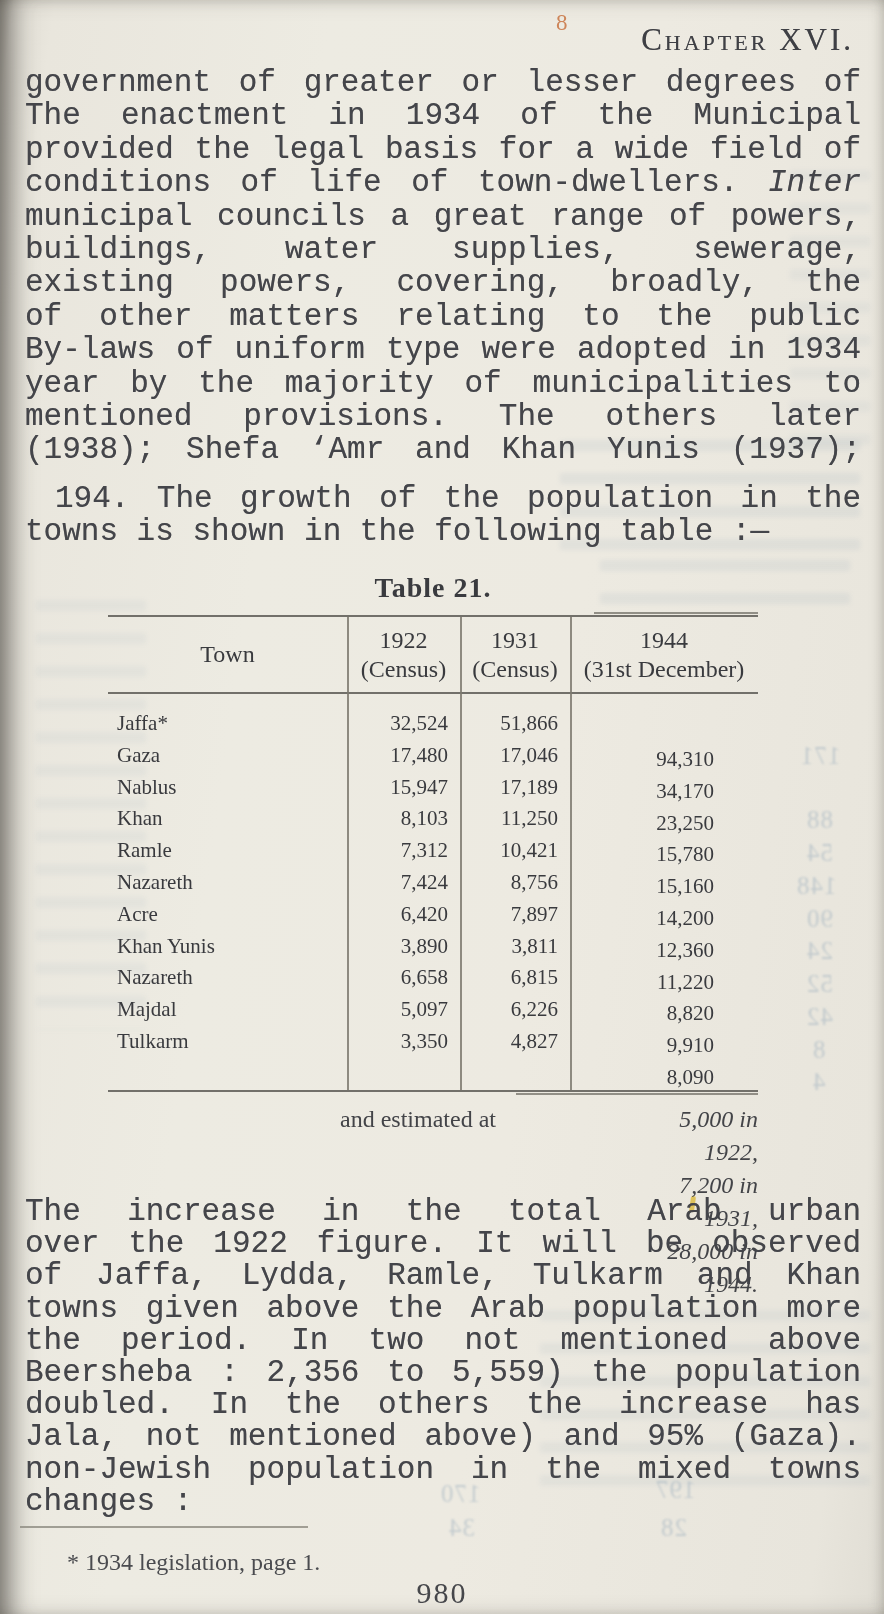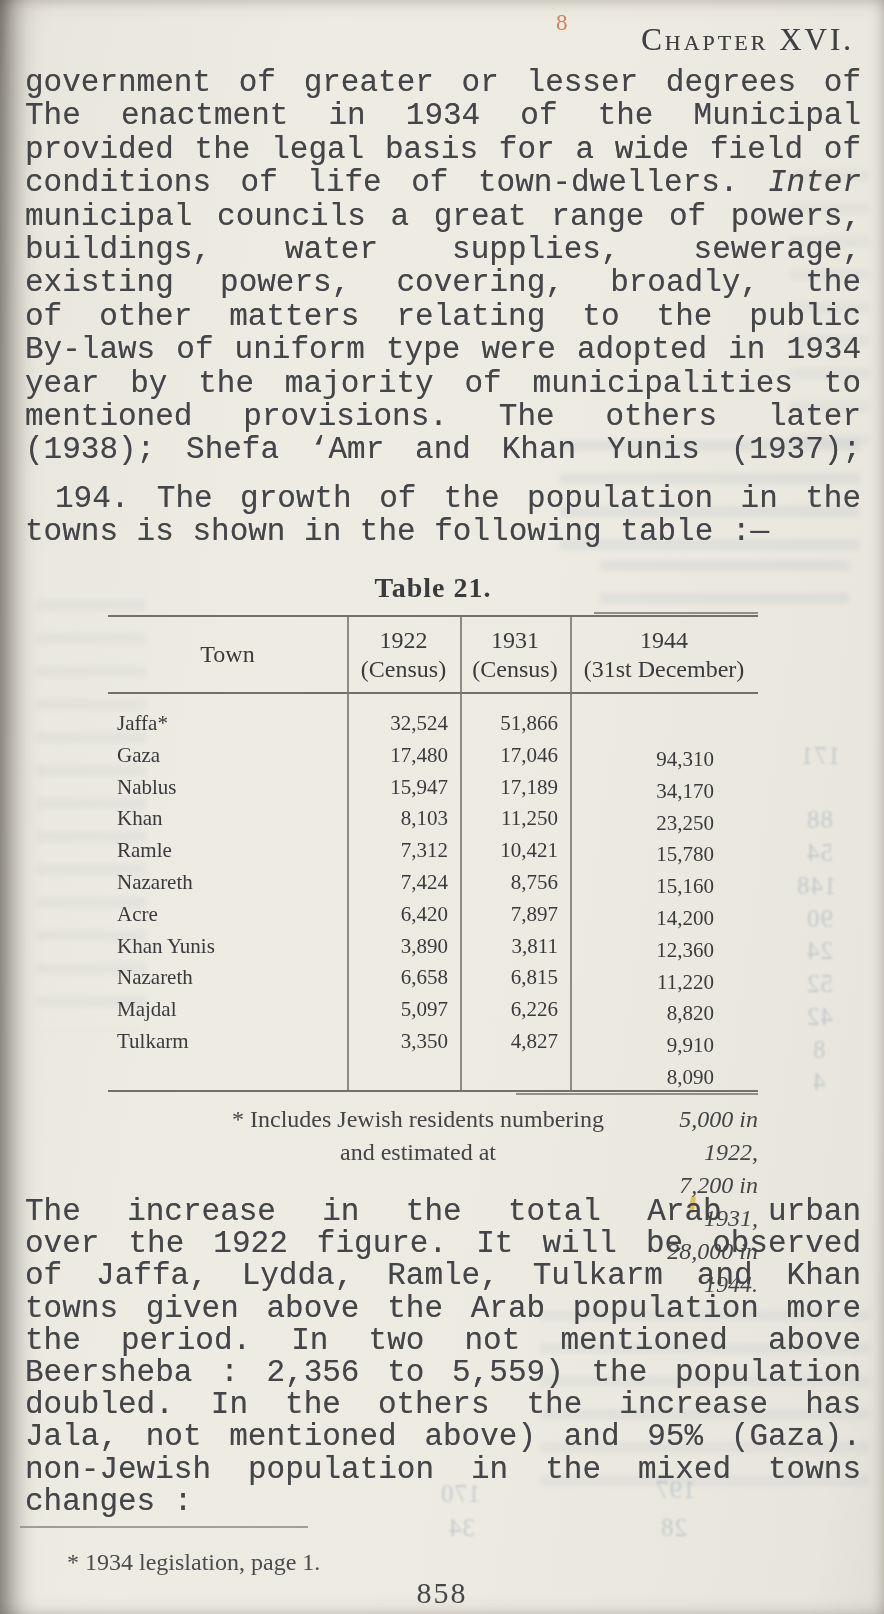--- a/index.html
+++ b/index.html
@@ -206,21 +206,20 @@
           <div class="td-town">Tulkarm</div>
           <div class="td-n">3,350</div>
           <div class="td-n">4,827</div>
           <div class="td-n44">8,090</div>
         </div>
     </div>
   </div>
 
   <div class="tfoot">
     <div class="tf-left">
-      <div>* Includes Jewish residents numbering</div>
       <div>and estimated at</div>
     </div>
     <div class="tf-right">
       <div>5,000 in 1922,</div>
       <div>7,200 in 1931,</div>
       <div>28,000 in 1944.</div>
     </div>
   </div>
 
   <div class="para p3">
@@ -231,15 +230,15 @@
     <div class="line">the period.  In two not mentioned above (Beisan : 1,941 to 5,180;</div>
     <div class="line">Beersheba : 2,356 to 5,559) the population has also more than</div>
     <div class="line">doubled.  In the others the increase has varied between 19% (Beit</div>
     <div class="line">Jala, not mentioned above) and 95% (Gaza).  By comparison, the</div>
     <div class="line">non-Jewish population in the mixed towns show the following</div>
     <div class="line last">changes :</div>
   </div>
 
   <div class="fn-rule"></div>
   <div class="footnote">* 1934 legislation, page 1.</div>
-  <div class="page-num">858</div>
+  <div class="page-num">980</div>
 
 </div>
 
 </body></html>

